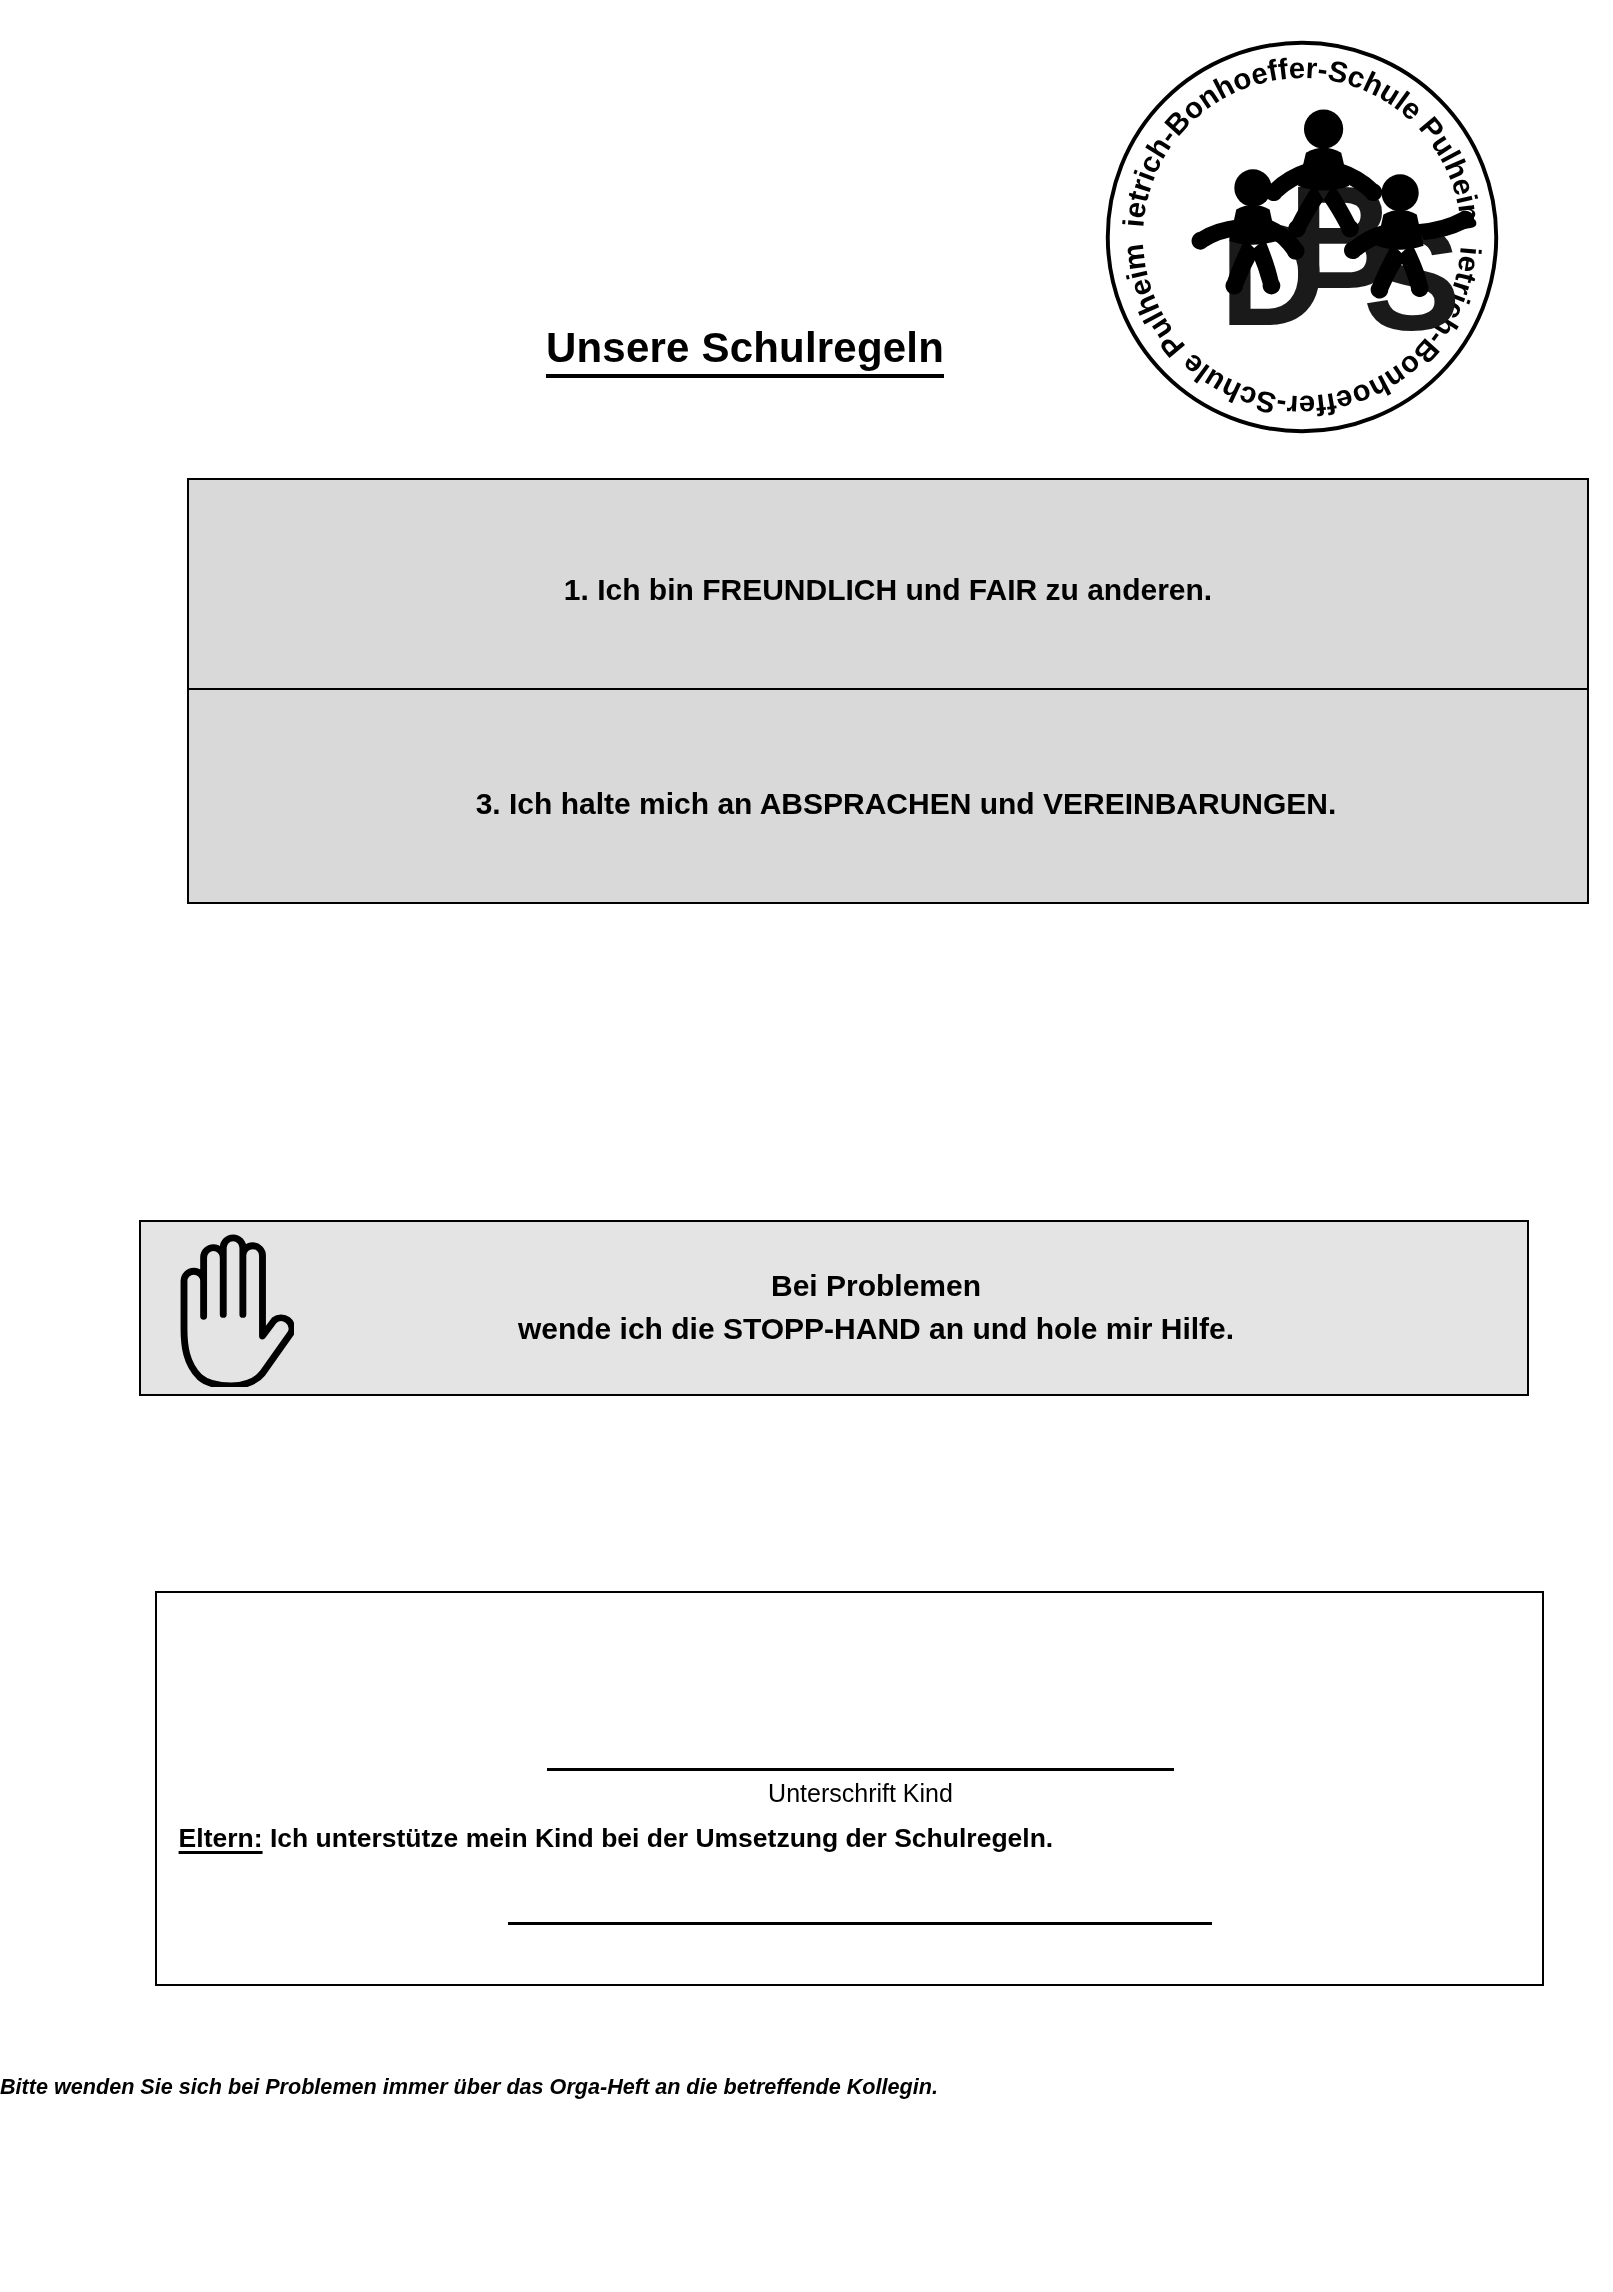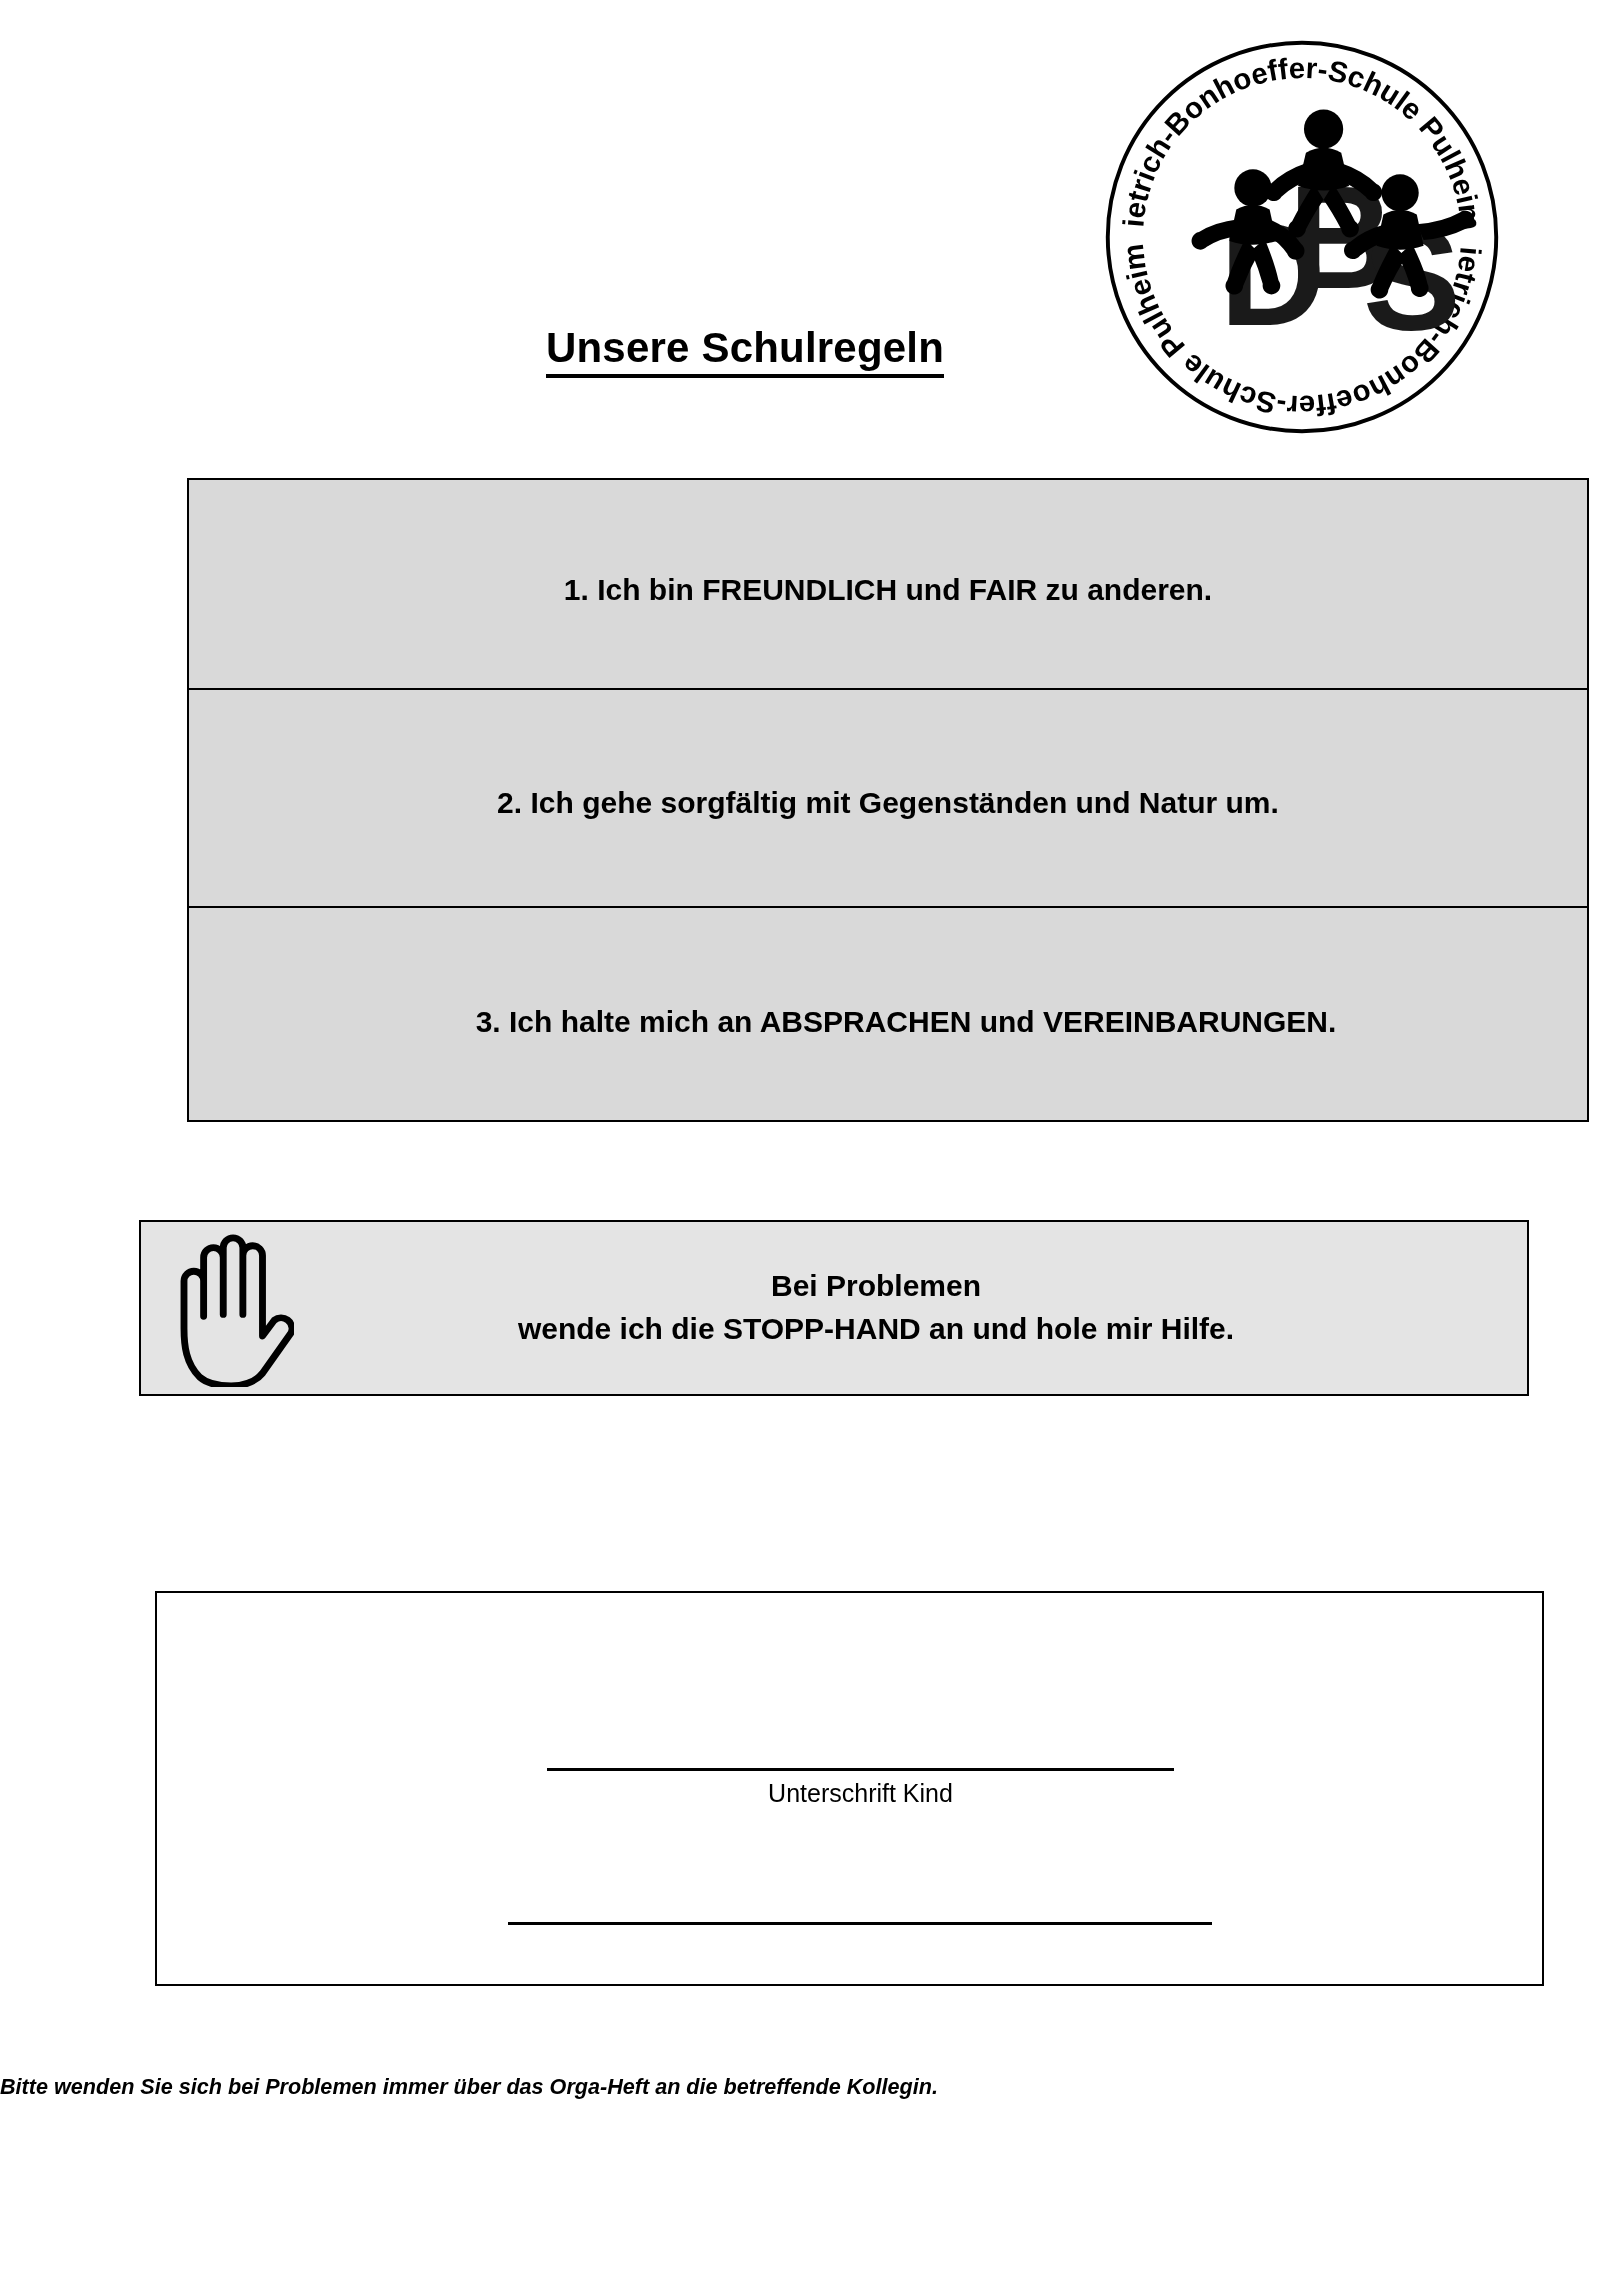--- a/index.html
+++ b/index.html
@@ -225,23 +225,20 @@
 </div>
 
 <div id="page-title">
   <span class="title-text">Unsere Schulregeln</span>
 </div>
 
 <div id="rules-table">
   <div class="rule-row rule-row-1">
     <div class="rule-text">1. Ich bin FREUNDLICH und FAIR zu anderen.</div>
   </div>
-  <div class="rule-row rule-row-2">
-    <div class="rule-text">2. Ich gehe sorgfältig mit Gegenständen und Natur um.</div>
-  </div>
   <div class="rule-row rule-row-3">
     <div class="rule-text">3. Ich halte mich an ABSPRACHEN und VEREINBARUNGEN.</div>
   </div>
 </div>
 
 <div id="stop-hand-box">
   <div id="stop-hand-icon">
     <svg viewBox="0 0 118 160" xmlns="http://www.w3.org/2000/svg">
       <path d="M22,150
                C8,136 6,118 6,100
@@ -269,18 +266,21 @@
     <div>Bei Problemen</div>
     <div>wende ich die STOPP-HAND an und hole mir Hilfe.</div>
   </div>
 </div>
 
 <div id="signature-box">
 
   <div id="sig-line-child" class="sig-line"></div>
   <div id="sig-caption-child" class="sig-caption">Unterschrift Kind</div>
 
+  <div id="sig-statement-parent" class="sig-statement">
+    <span class="sig-role">Eltern:</span><span> Ich unterstütze mein Kind bei der Umsetzung der Schulregeln.</span>
+  </div>
   <div id="sig-line-parent" class="sig-line"></div>
 
 </div>
 
 <div id="footer-note">Bitte wenden Sie sich bei Problemen immer über das Orga-Heft an die betreffende Kollegin.</div>
 
 
 </body></html>

